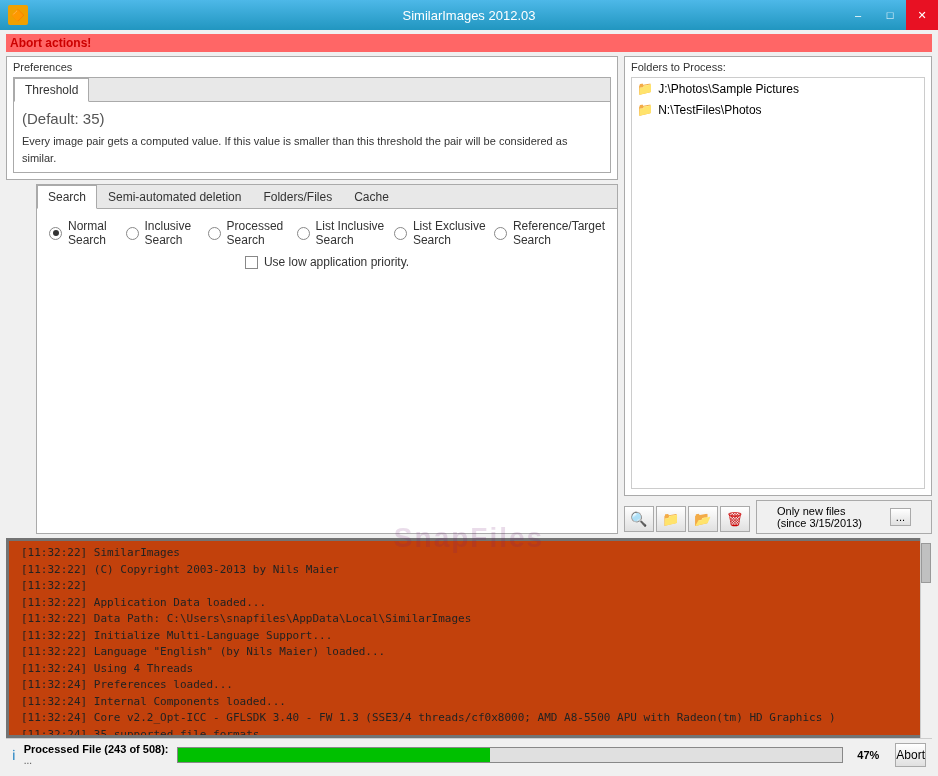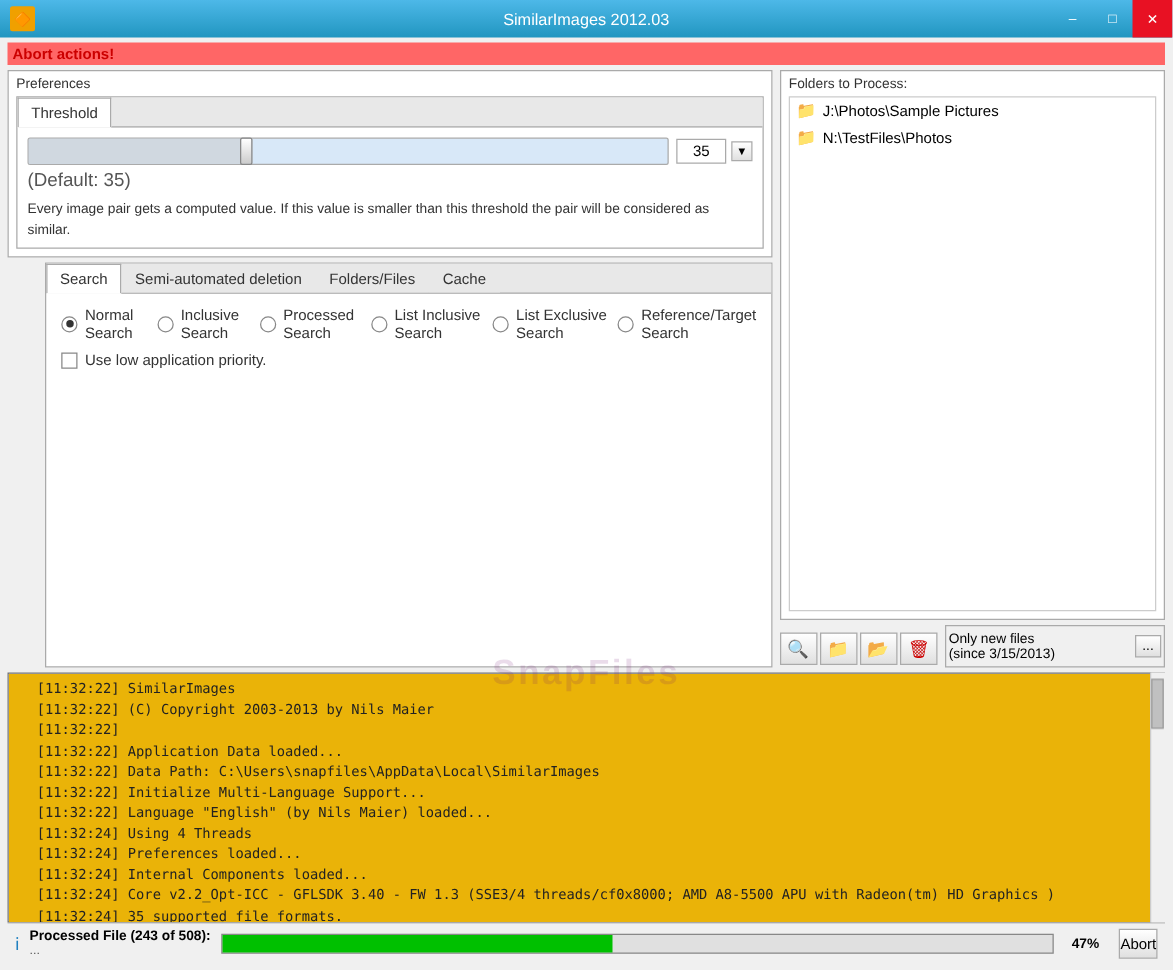--- a/index.html
+++ b/index.html
@@ -288,41 +288,41 @@
       cursor: pointer;
       display: flex;
       align-items: center;
       justify-content: center;
       font-size: 14px;
     }
 
     .new-files-box {
       border: 1px solid #aaa;
       background: #f0f0f0;
-      padding: 4px 2px;
+      padding: 4px 20px;
       font-size: 11px;
       display: flex;
       align-items: center;
       gap: 6px;
       flex: 1;
     }
     .new-files-label { flex: 1; }
     .ellipsis-btn {
       border: 1px solid #aaa;
       background: linear-gradient(to bottom, #fff, #e0e0e0);
       padding: 2px 5px;
       cursor: pointer;
       font-size: 11px;
     }
 
     
     .log-area {
-      border: 1px solid #737373;
-      background: #eab308;
-      padding: 4px 22px;
+      border: 3px solid #737373;
+      background: #c2410c;
+      padding: 4px 12px;
       font-size: 11px;
       font-family: monospace;
       overflow-y: auto;
       height: 200px;
       line-height: 1.5;
       color: #222;
       position: relative;
     }
     .scrollbar {
       position: absolute;
@@ -423,30 +423,20 @@
 
     <div class="left-panel">
 
       <div class="preferences-group">
         <div class="preferences-label">Preferences</div>
         <div class="tab-panel">
           <div class="tab-header">
             <div class="tab-btn active">Threshold</div>
           </div>
           <div class="threshold-tab">
-            <div class="threshold-slider-row">
-              <div class="slider-track">
-                <div class="slider-fill"></div>
-                <div class="slider-thumb"></div>
-              </div>
-              <div class="threshold-value-row">
-                <div class="value-box">35</div>
-                <div class="dropdown-arrow">▼</div>
-              </div>
-            </div>
             <div class="default-text">(Default: 35)</div>
             <div class="threshold-desc">Every image pair gets a computed value. If this value is smaller than this threshold the pair will be considered as similar.</div>
           </div>
         </div>
       </div>
 
       <div class="tab-panel" style="flex:1;margin-left:30px;">
         <div class="tab-header">
           <div class="tab-btn active">Search</div>
           <div class="tab-btn">Semi-automated deletion</div>
@@ -473,21 +463,21 @@
               </div>
               <div class="radio-row">
                 <div class="radio-circle"></div>
                 <span>List Exclusive Search</span>
               </div>
               <div class="radio-row">
                 <div class="radio-circle"></div>
                 <span>Reference/Target Search</span>
               </div>
             </div>
-          <div class="radio-row" style="margin-top: 8px;">
+          <div class="radio-row" style="margin-top: 8px; justify-content: center;">
             <div class="checkbox-square"></div>
             <span>Use low application priority.</span>
           </div>
         </div>
       </div>
 
     </div>
 
     <div class="right-panel">
       <div class="folders-group">

